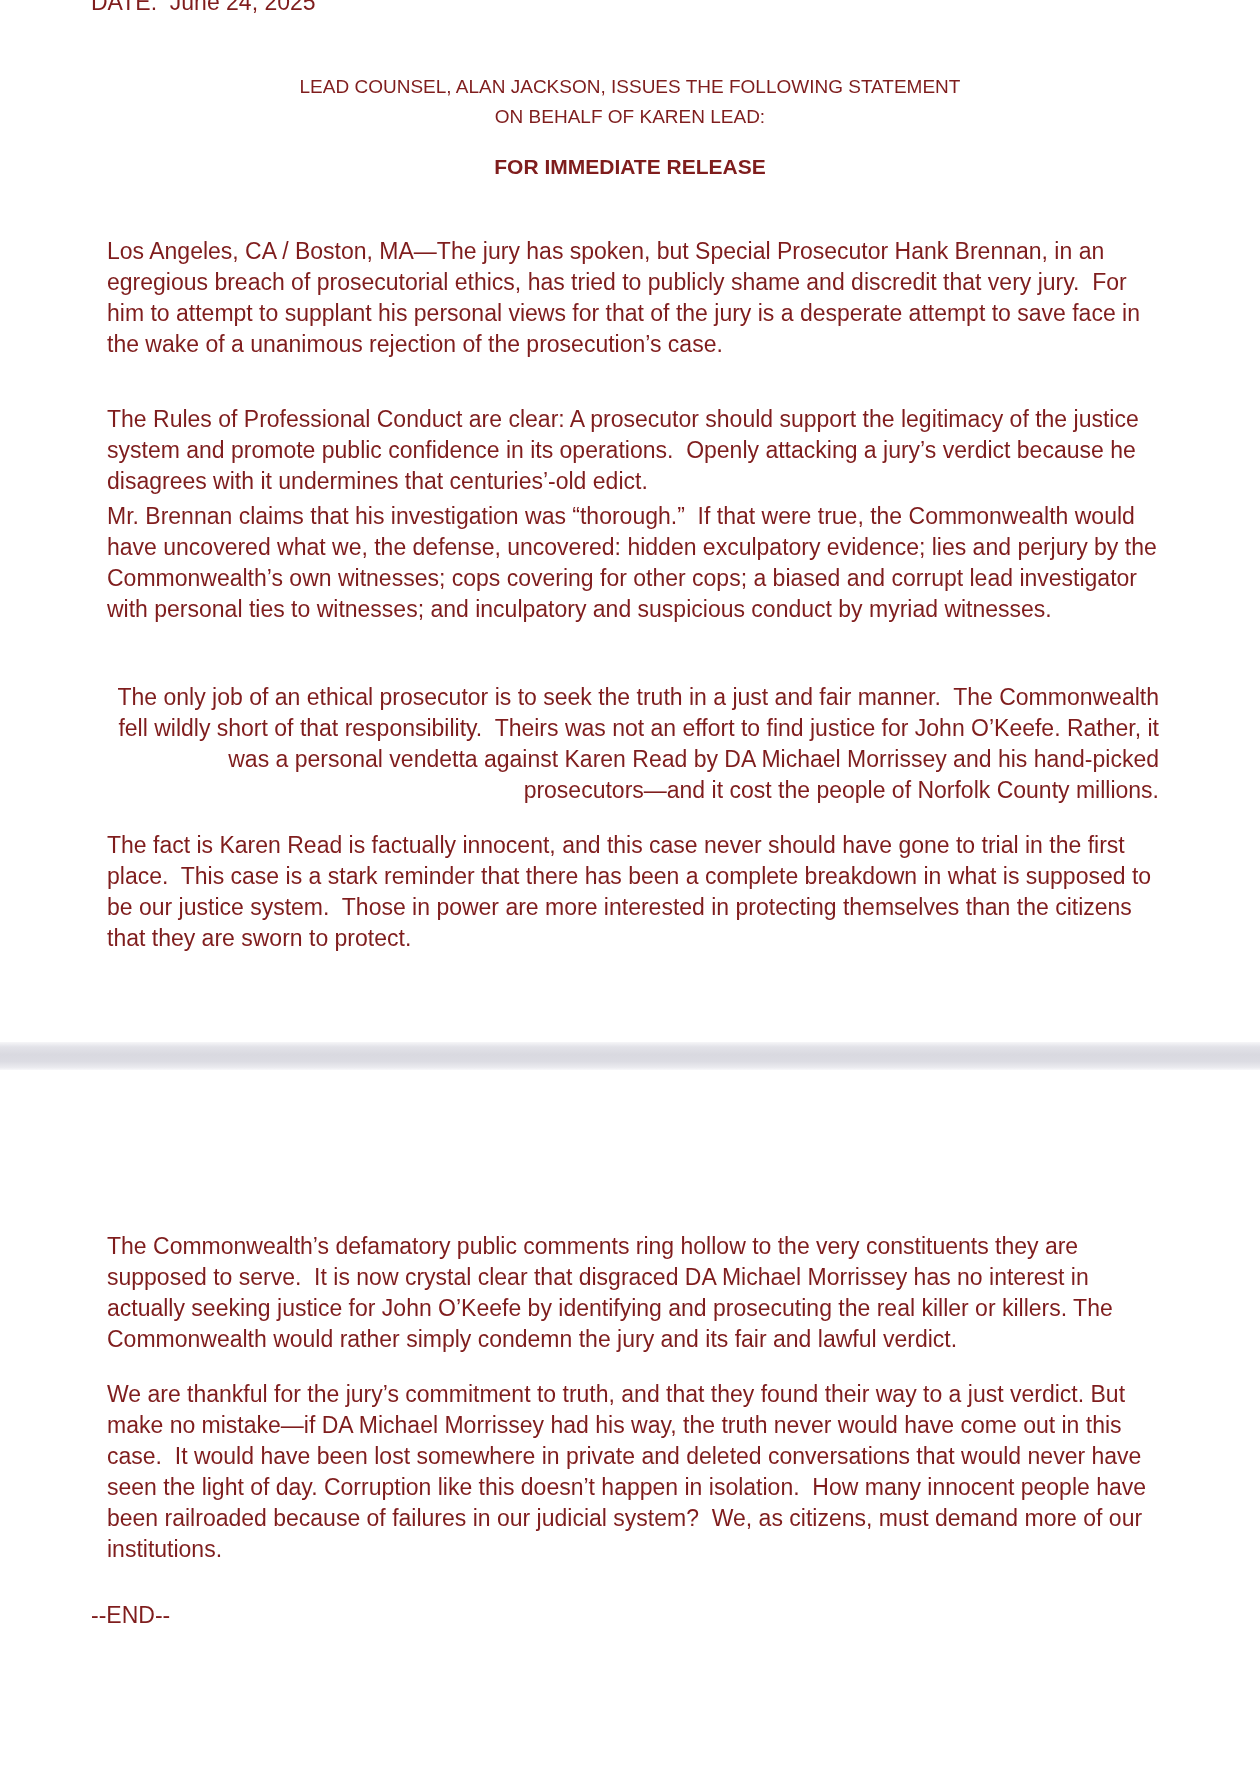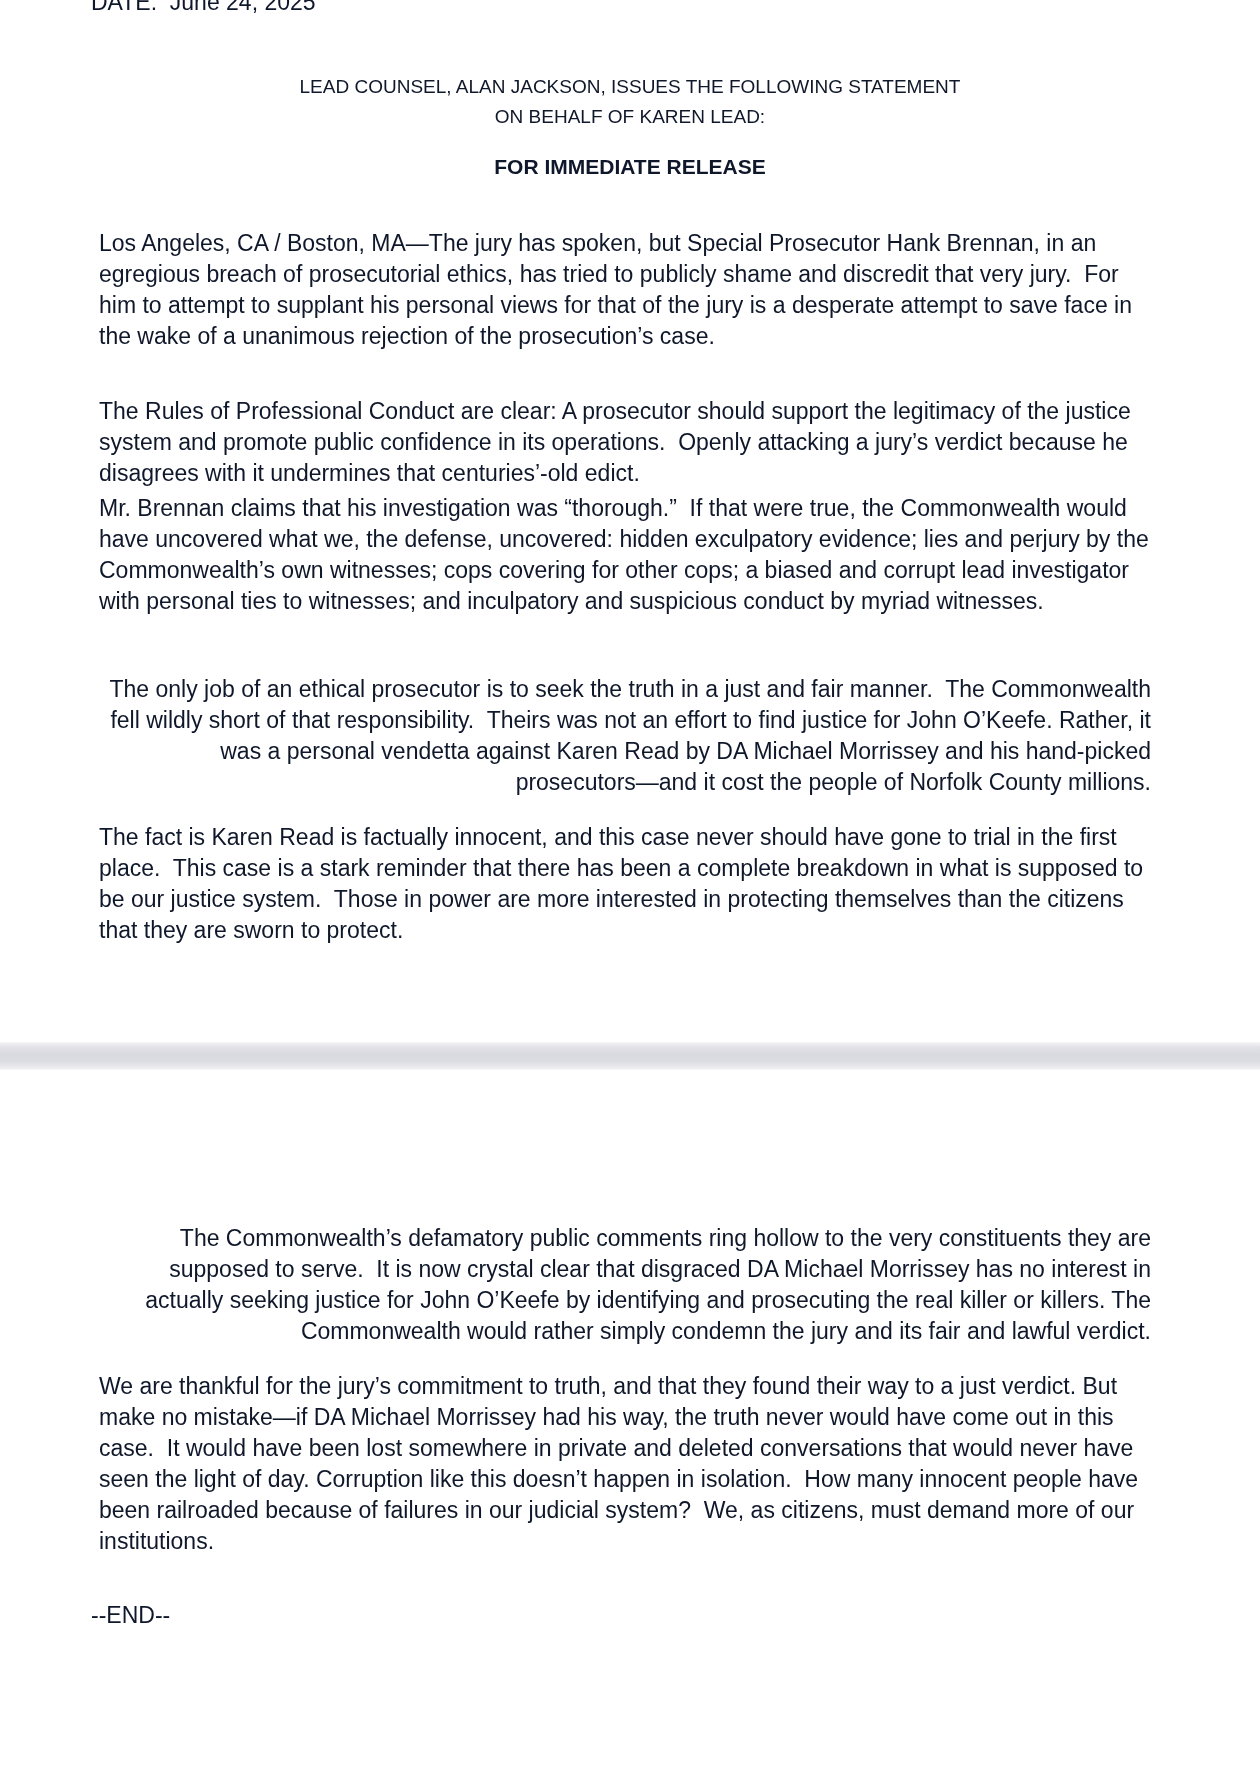--- a/index.html
+++ b/index.html
@@ -7,21 +7,21 @@
     padding: 0;
     background: #ffffff;
   }
   .page-wrap {
     position: relative;
     width: 1260px;
     height: 1766px;
     background: #ffffff;
     overflow: hidden;
     font-family: "Liberation Sans", "DejaVu Sans", sans-serif;
-    color: #0f172a;
+    color: #7f1d1d;
   }
   .date-line {
     position: absolute;
     top: -11px;               
     left: 91px;
     font-size: 23px;
     line-height: 26px;
     white-space: pre-wrap;
   }
   .headline {
@@ -44,28 +44,28 @@
     line-height: 28px;
     font-weight: 700;
   }
   .body-par {
     position: absolute;
     left: 91px;
     width: 1052px;
     font-size: 23px;
     line-height: 31px;
     white-space: pre-wrap;
-    margin: 8px;
+    margin: 16px;
   }
   .par-1 { top: 220px; }
   .par-2 { top: 388px; }
   .par-3 { top: 485px; }
   .par-4 { top: 666px; text-align: right; }
   .par-5 { top: 814px; }
-  .par-6 { top: 1215px; text-align: right; }
+  .par-6 { top: 1215px; }
   .par-7 { top: 1363px; }
   .page-break-band {
     position: absolute;
     top: 1042px;
     left: 0;
     width: 1260px;
     height: 28px;
     background: linear-gradient(to bottom,
       #f6f6f8 0%,
       #e2e2e8 18%,

